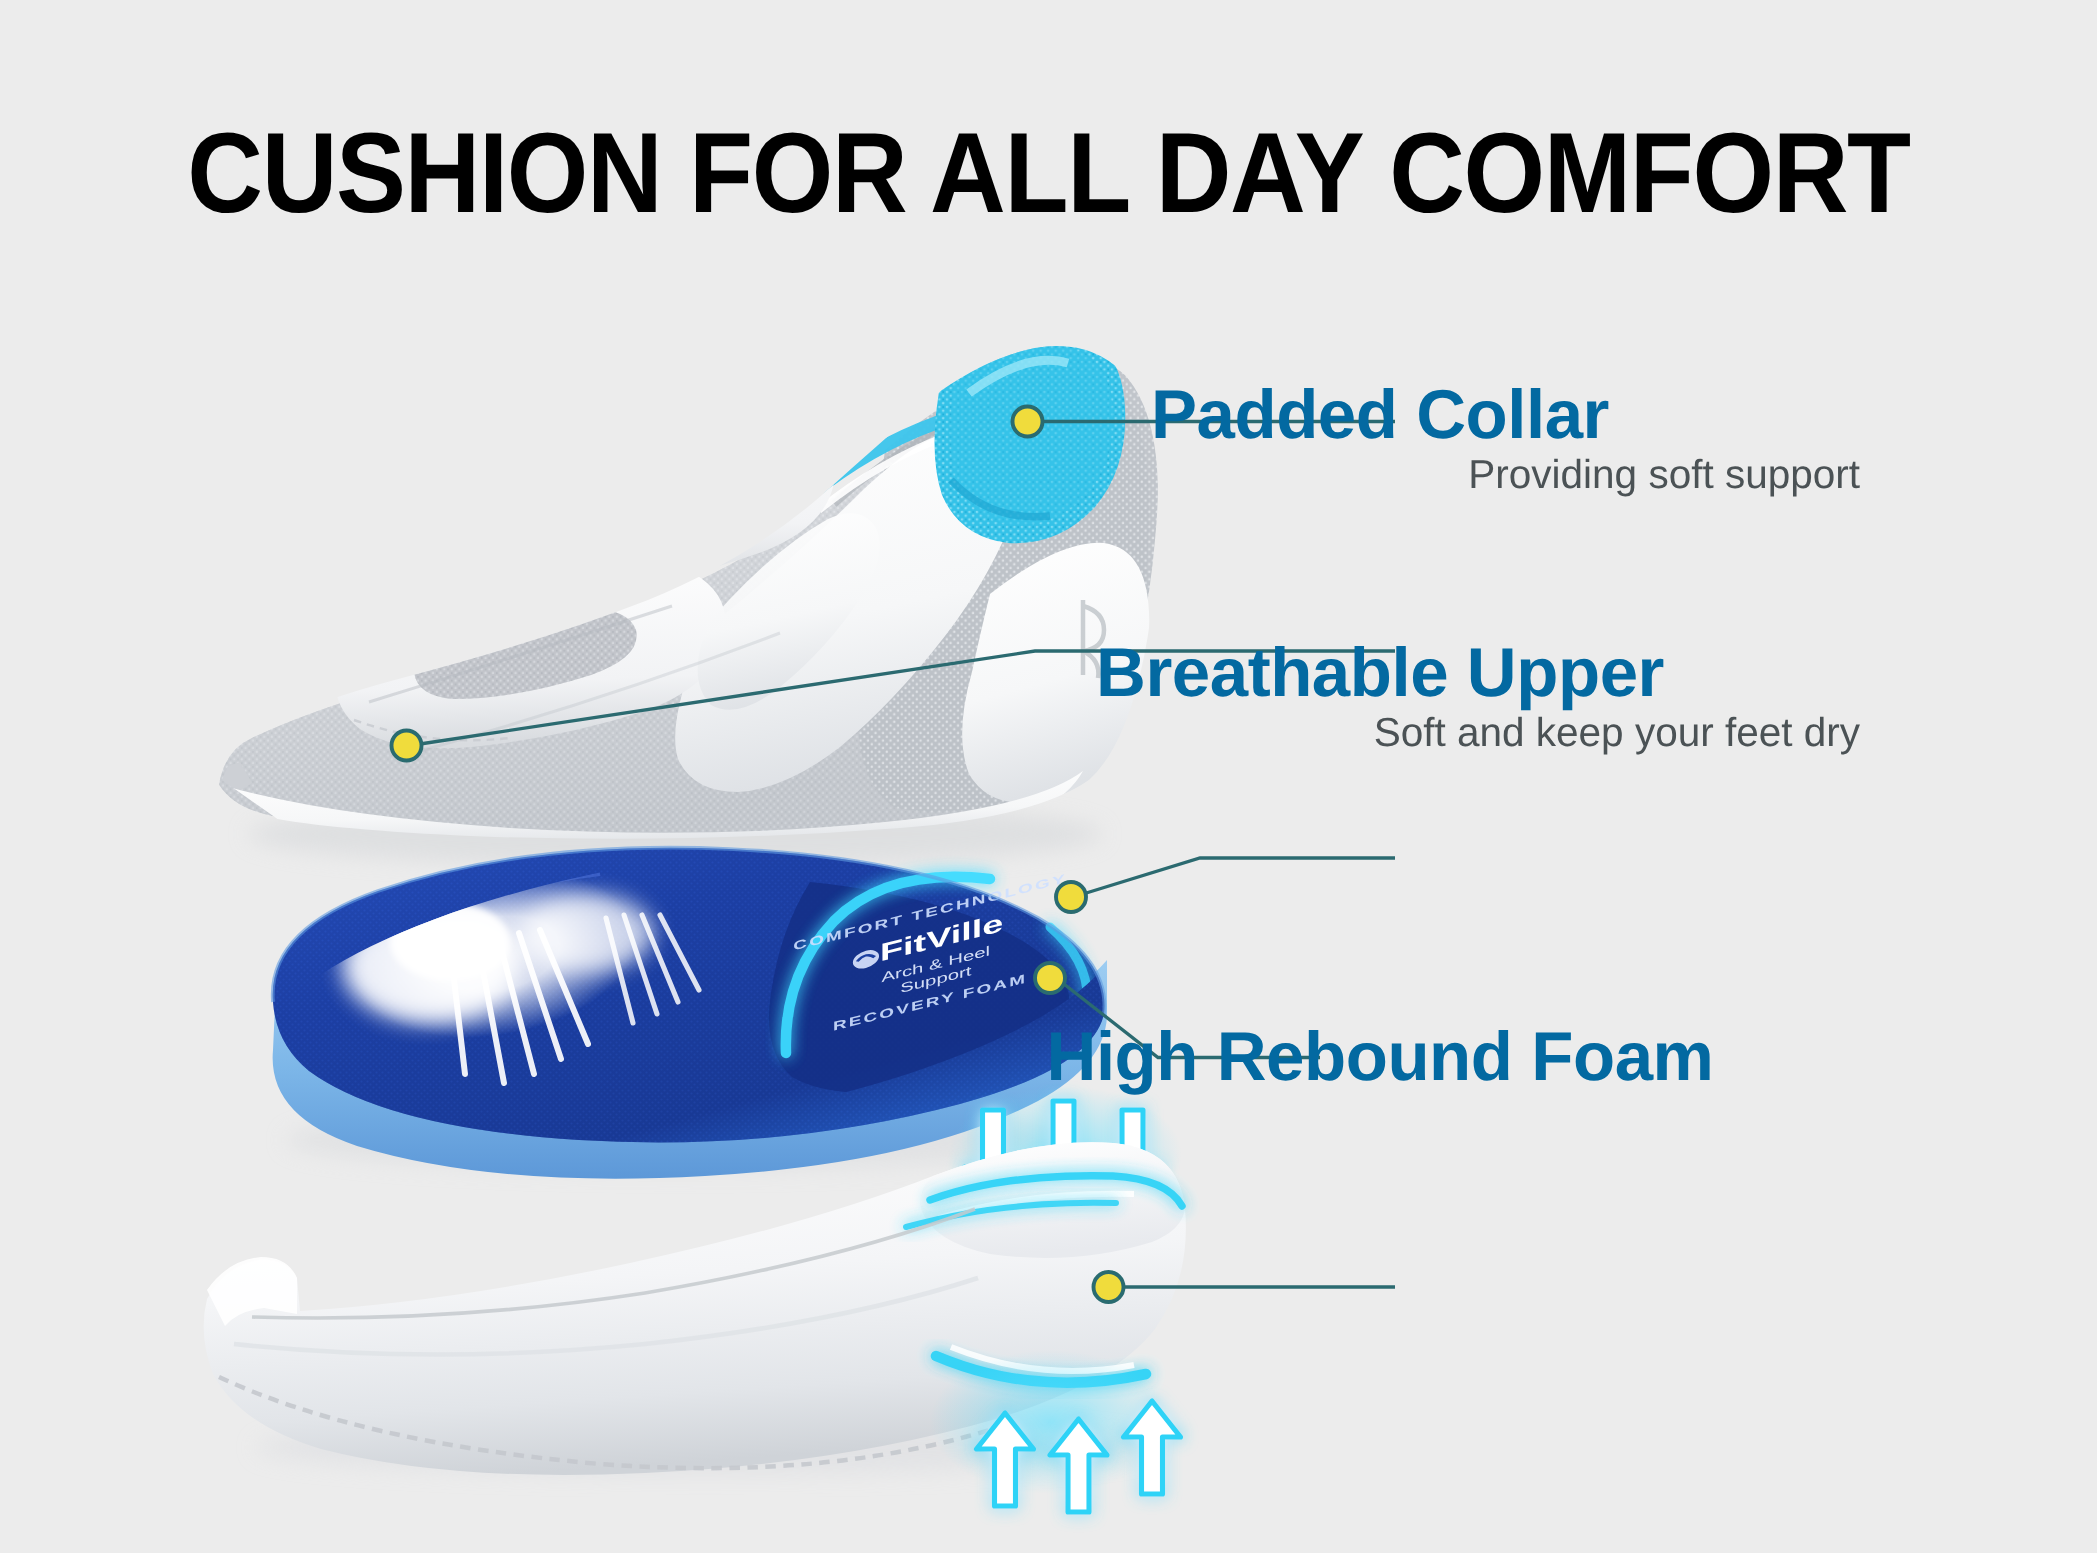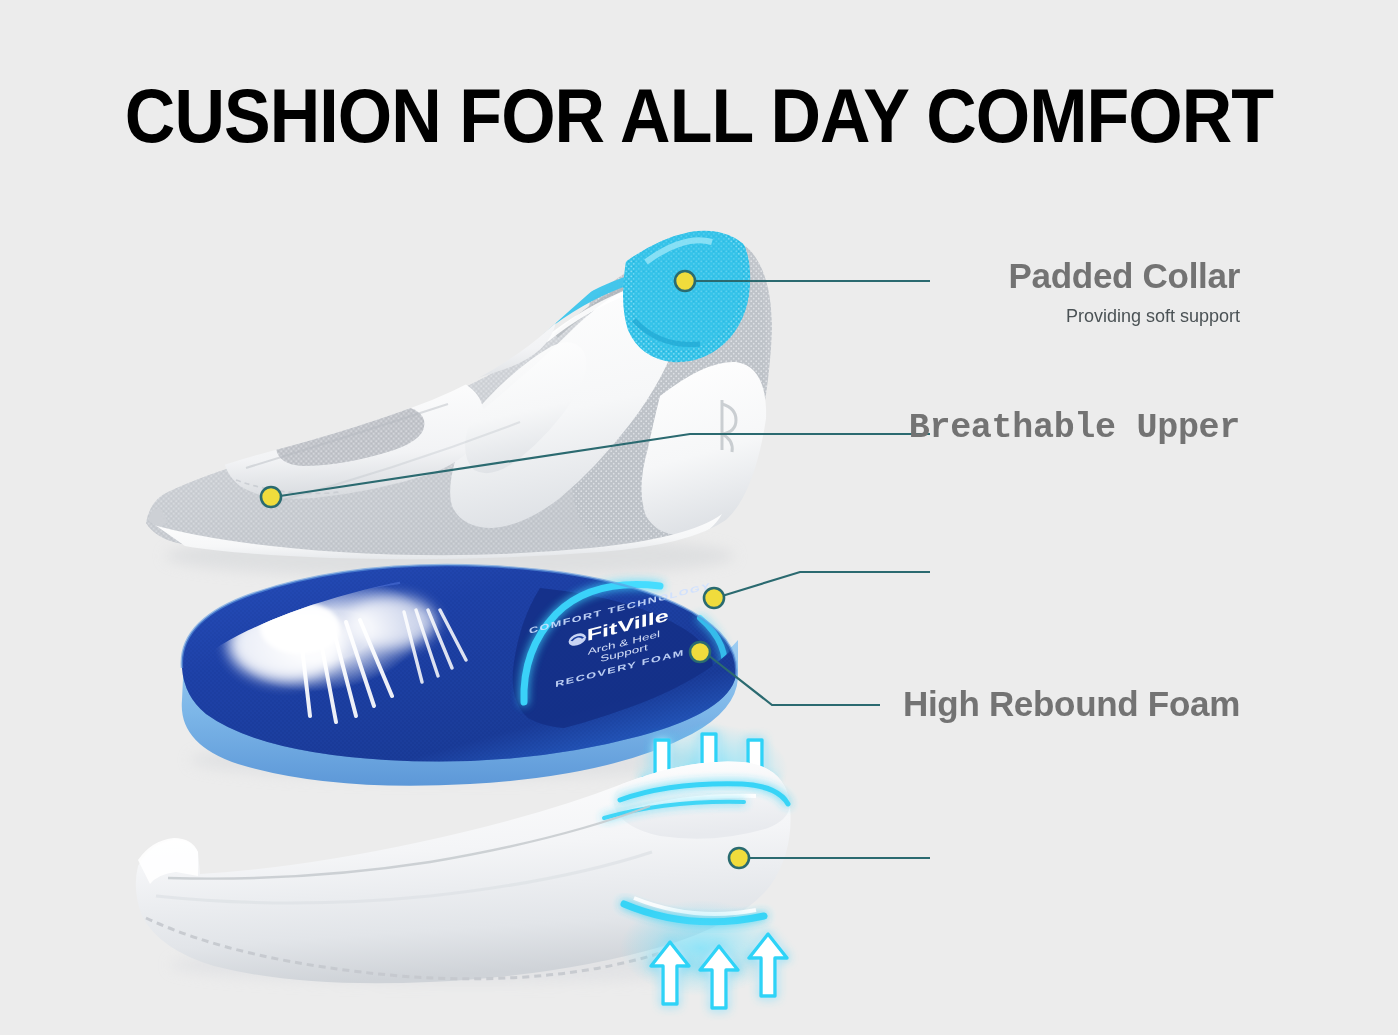--- a/index.html
+++ b/index.html
@@ -30,37 +30,38 @@
   .svgfull{ position:absolute; left:0; top:0; width:1398px; height:1035px; }
 
   
   .callout{
     position:absolute;
     text-align:right;
     width:640px;
     left:600px;
   }
   .callout .c-title{
-    font-size:35px;
+    font-size:46px;
     font-weight:bold;
-    color:#737373;
+    color:#0369a1;
     line-height:40px;
     letter-spacing:-0.3px;
     white-space:nowrap;
+    text-align:center;
   }
   .callout .c-sub{
-    font-size:18px;
+    font-size:27px;
     font-weight:normal;
     color:#4b5255;
     line-height:36px;
     margin-top:2px;
     white-space:nowrap;
   }
   #co0{ top:256px; }
-  #co1{ top:408px;font-family:Liberation Mono, monospace; }
+  #co1{ top:428px; }
   #co2{ top:546px; }
   #co3{ top:684px; }
   #co4{ top:838px; }
 </style>
 </head>
 <body>
 
 <div id="title">CUSHION FOR ALL DAY COMFORT</div>
 
 <div id="stage">
@@ -394,20 +395,21 @@
 </svg>
 </div>
 
 <div class="callout" id="co0">
   <div class="c-title">Padded Collar</div>
   <div class="c-sub">Providing soft support</div>
 </div>
 
 <div class="callout" id="co1">
   <div class="c-title">Breathable Upper</div>
+  <div class="c-sub">Soft and keep your feet dry</div>
 </div>
 
 <div class="callout" id="co2">
 </div>
 
 <div class="callout" id="co3">
   <div class="c-title">High Rebound Foam</div>
 </div>
 
 <div class="callout" id="co4">

